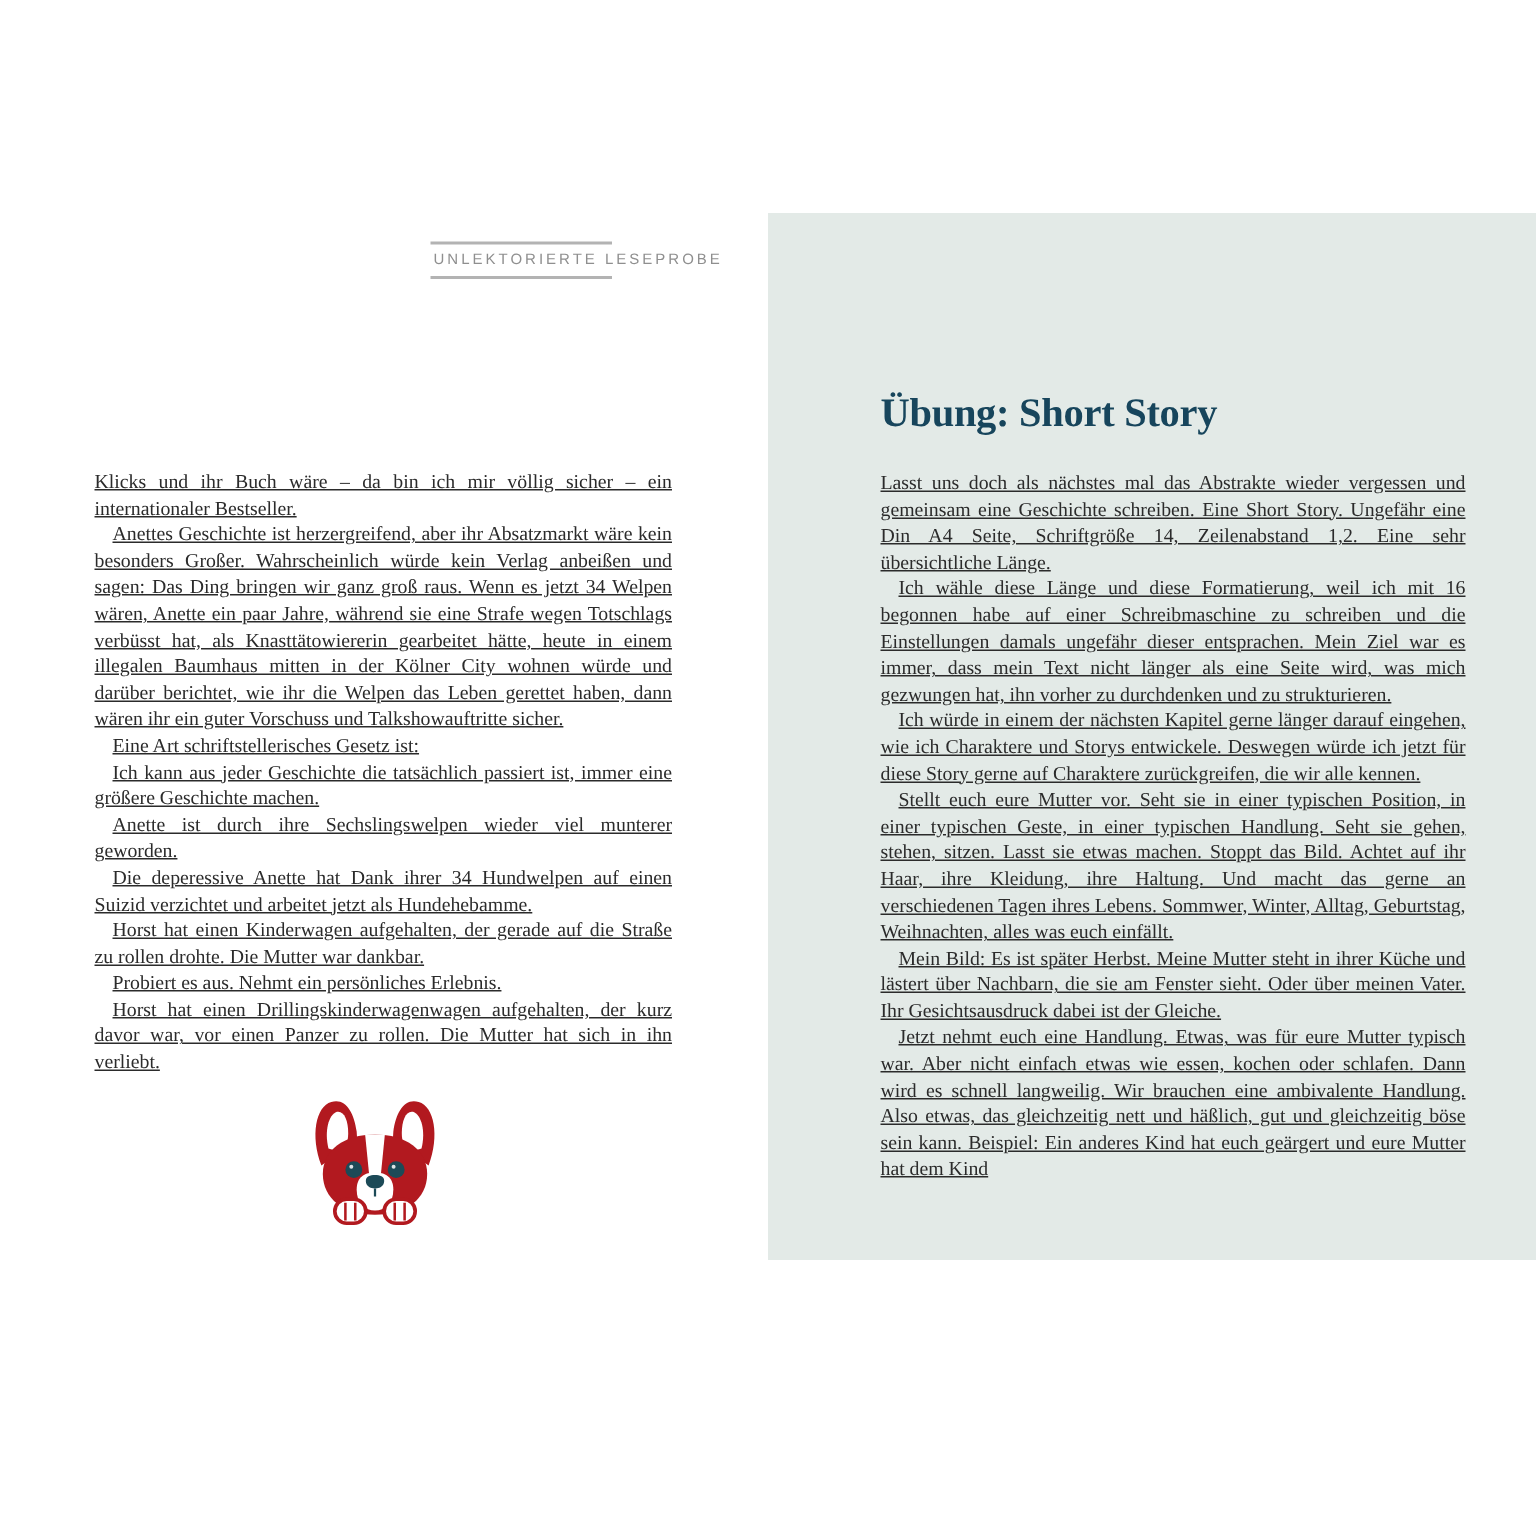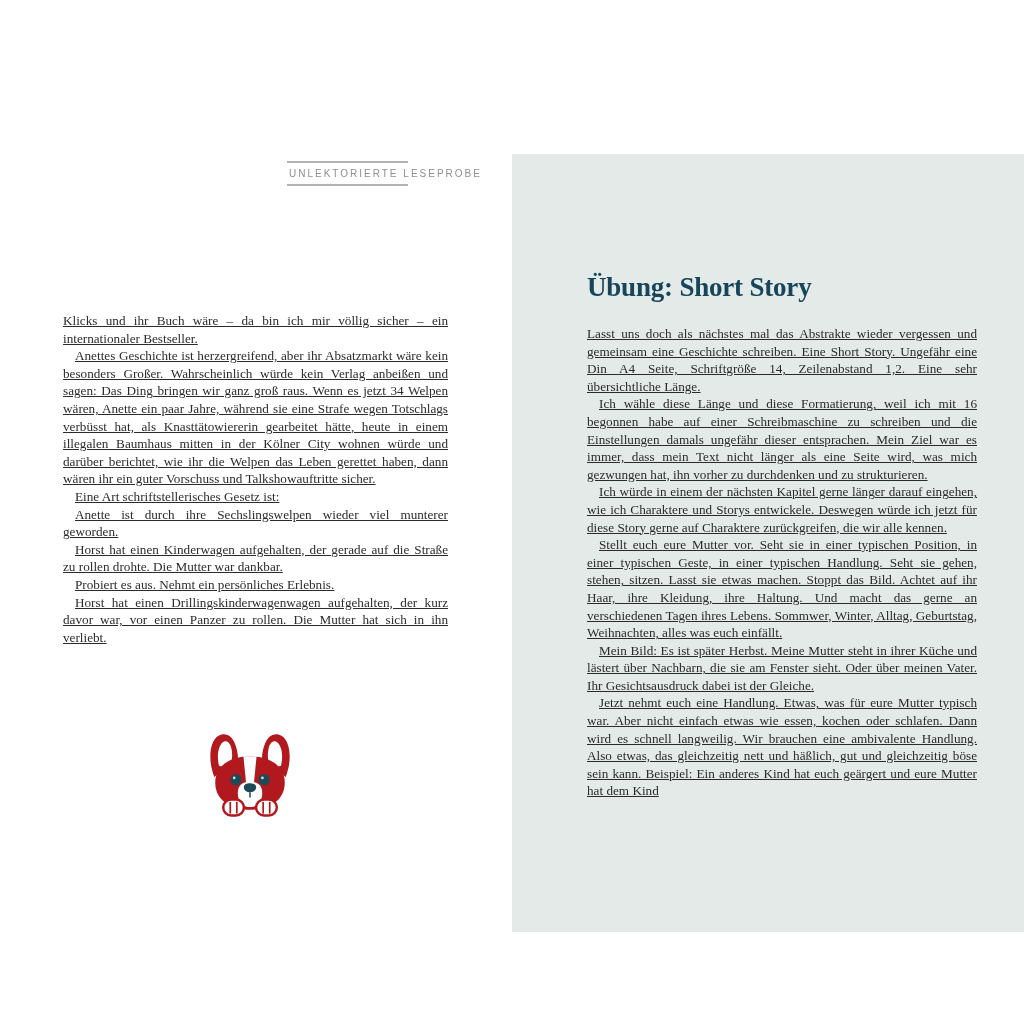--- a/index.html
+++ b/index.html
@@ -35,21 +35,21 @@
   .body-text p{text-indent:12px;}
   .body-text p.no-indent{text-indent:0;}
 
   .left-text{position:absolute;left:63px;top:312px;width:385px;}
 
   
   .dog{position:absolute;left:203px;top:731px;width:94px;height:90px;}
 
   
   .right-page{
-    position:absolute;left:512px;top:154px;width:512px;height:778px;
+    position:absolute;left:512px;top:142px;width:512px;height:698px;
     background:var(--panel-bg);
   }
   .chapter-heading{
     position:absolute;left:75px;top:118px;
     font-size:27px;font-weight:700;color:var(--heading-color);
     letter-spacing:-0.2px;white-space:nowrap;
   }
   .right-text{position:absolute;left:75px;top:171px;width:390px;}
 </style>
 </head>
@@ -60,21 +60,23 @@
   <div class="proof-header">
     <div class="rule"></div>
     <div class="label">UNLEKTORIERTE LESEPROBE</div>
     <div class="rule"></div>
   </div>
 
   <div class="body-text left-text">
     <p class="no-indent">Klicks und ihr Buch wäre – da bin ich mir völlig sicher – ein internationaler Bestseller.</p>
     <p>Anettes Geschichte ist herzergreifend, aber ihr Absatzmarkt wäre kein besonders Großer. Wahrscheinlich würde kein Verlag anbeißen und sagen: Das Ding bringen wir ganz groß raus. Wenn es jetzt 34 Welpen wären, Anette ein paar Jahre, während sie eine Strafe wegen Totschlags verbüsst hat, als Knasttätowiererin gearbeitet hätte, heute in einem illegalen Baumhaus mitten in der Kölner City wohnen würde und darüber berichtet, wie ihr die Welpen das Leben gerettet haben, dann wären ihr ein guter Vorschuss und Talkshowauftritte sicher.</p>
     <p>Eine Art schriftstellerisches Gesetz ist:</p>
+    <p>Ich kann aus jeder Geschichte die tatsächlich passiert ist, immer eine größere Geschichte machen.</p>
     <p>Anette ist durch ihre Sechslingswelpen wieder viel munterer geworden.</p>
+    <p>Die deperessive Anette hat Dank ihrer 34 Hundwelpen auf einen Suizid verzichtet und arbeitet jetzt als Hundehebamme.</p>
     <p>Horst hat einen Kinderwagen aufgehalten, der gerade auf die Straße zu rollen drohte. Die Mutter war dankbar.</p>
     <p>Probiert es aus. Nehmt ein persönliches Erlebnis.</p>
     <p>Horst hat einen Drillingskinderwagenwagen aufgehalten, der kurz davor war, vor einen Panzer zu rollen. Die Mutter hat sich in ihn verliebt.</p>
   </div>
 
   <svg class="dog" viewBox="0 0 100 94" aria-hidden="true">
 
     <path d="M12,48 C4,27 8,6 19,3 C29,0 35,10 37,24 L38,41 C30,39 20,42 12,48 Z" fill="var(--dog-red)"></path>
     <path d="M88,48 C96,27 92,6 81,3 C71,0 65,10 63,24 L62,41 C70,39 80,42 88,48 Z" fill="var(--dog-red)"></path>
     <path d="M17,36 C14,24 17,12 23,10 C28,9 31,16 31,25 C31,32 29,37 25,37 C22,37 19,37 17,36 Z" fill="#ffffff"></path>

